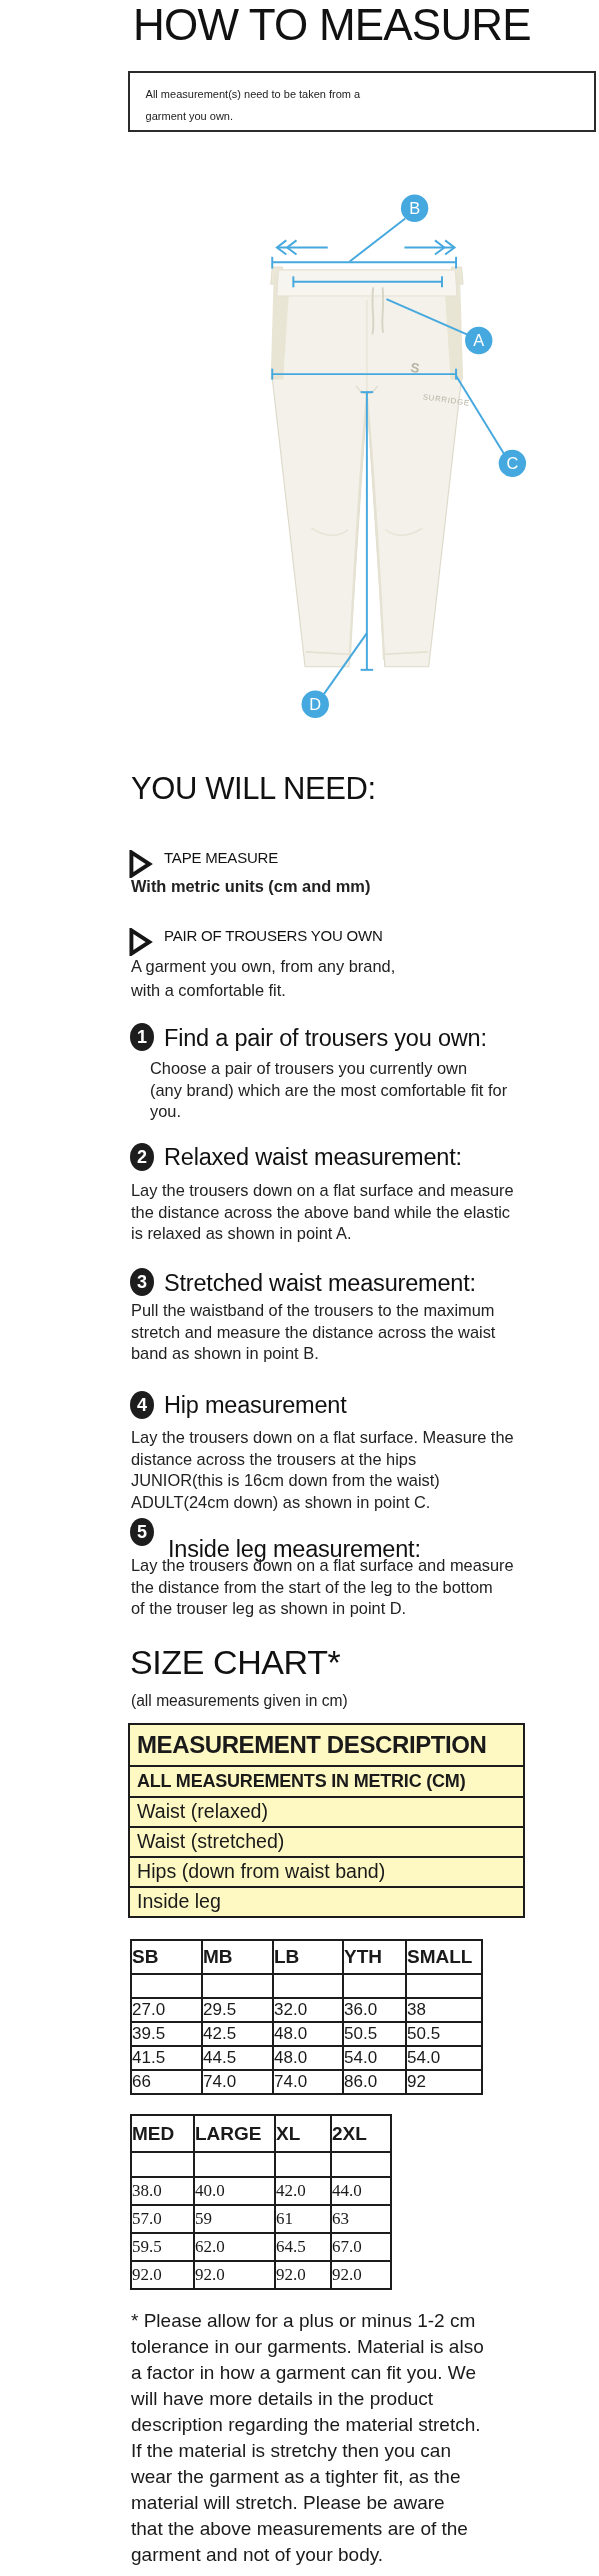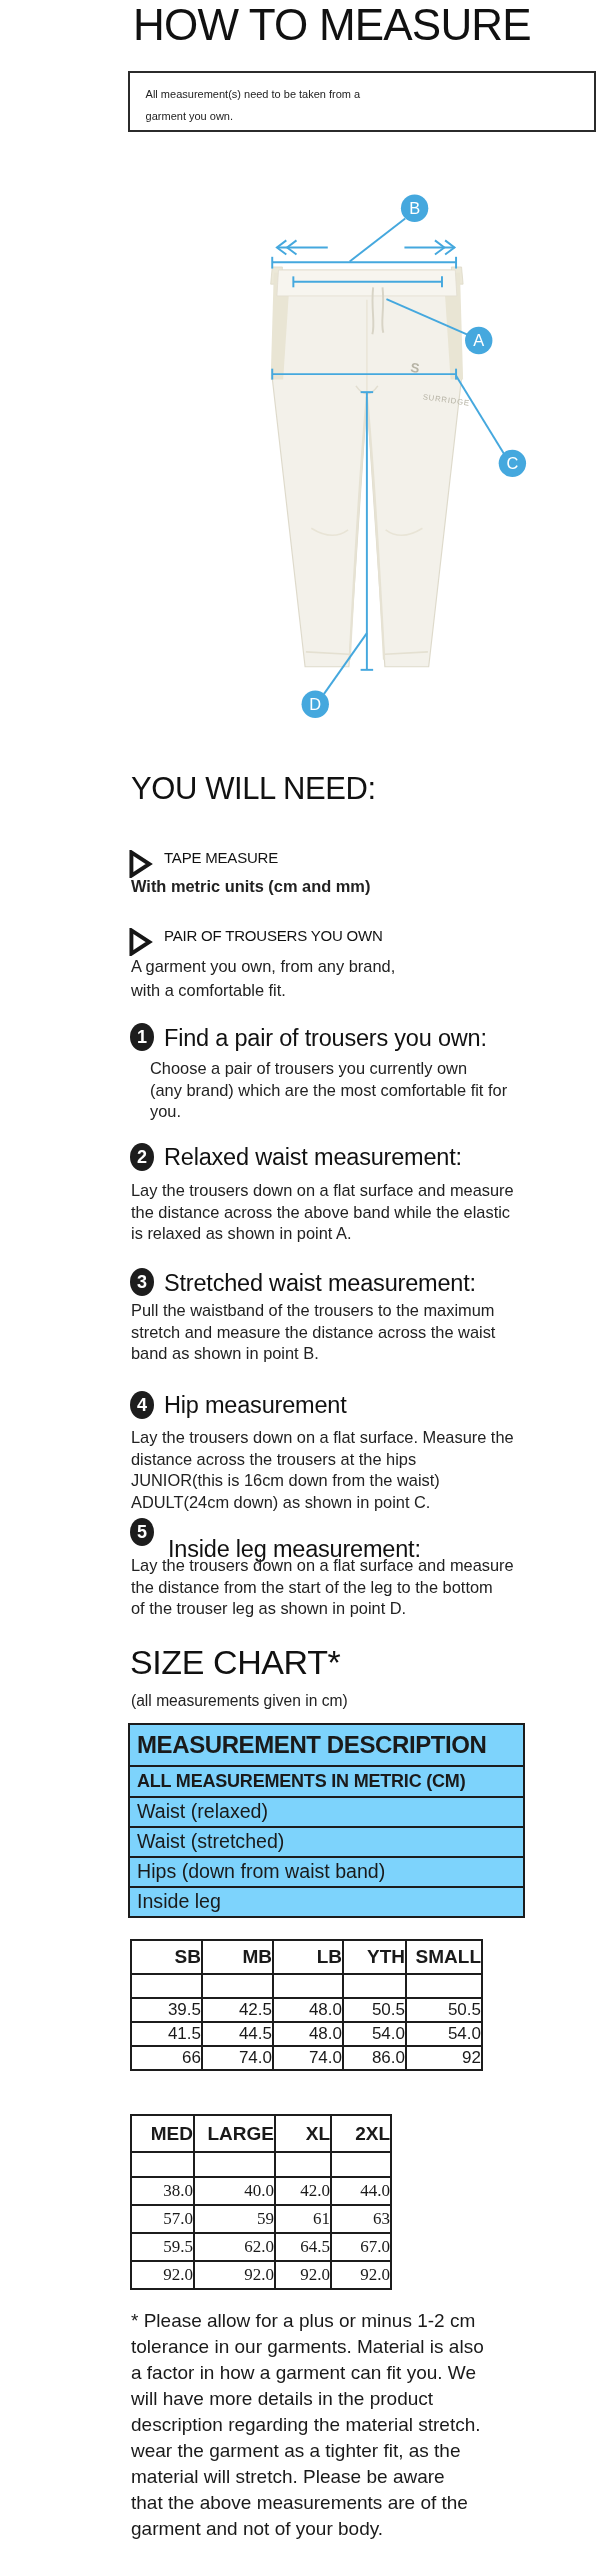--- a/index.html
+++ b/index.html
@@ -20,27 +20,27 @@
 
   .step-num { width:24px; height:28px; background:#1d1d1d; border-radius:50%;
               color:#fff; font-size:18px; font-weight:bold; text-align:center; line-height:28px; }
   .step-title { font-size:23.5px; letter-spacing:-0.2px; color:#111; white-space:nowrap; }
   .step-body { font-size:16.4px; line-height:21.5px; color:#222; white-space:nowrap; }
 
   .sub-note { font-size:16.4px; color:#222; white-space:nowrap; }
 
   table { border-collapse:collapse; }
   .desc-table { position:absolute; left:128px; top:1723px; width:397px; table-layout:fixed; }
-  .desc-table td { border:2.3px solid #1c1c1c; background:#7dd3fc; padding-left:7px; vertical-align:middle; }
+  .desc-table td { border:2.3px solid #1c1c1c; background:#fef9c3; padding-left:7px; vertical-align:middle; }
   .desc-table .dt-header { height:42px; font-size:24px; font-weight:bold; letter-spacing:-0.4px; }
   .desc-table .dt-sub { height:30.5px; font-size:18px; font-weight:bold; letter-spacing:-0.2px; }
   .desc-table .dt-row { height:30px; font-size:19.6px; }
 
   .size-table { position:absolute; table-layout:fixed; }
-  .size-table td { border:2px solid #1c1c1c; background:#fff; text-align:right; vertical-align:middle; }
+  .size-table td { border:2px solid #1c1c1c; background:#fff; text-align:left; vertical-align:middle; }
   .size-table .st-header td { height:34px; font-size:19px; font-weight:bold; }
   .size-table .st-empty td { height:23.5px; }
   .size-table .st-data td { height:24px; font-size:17px; }
   #size-table-2 .st-header td { height:37px; }
   #size-table-2 .st-empty td { height:25px; }
   #size-table-2 .st-data td { height:28px;font-family:Liberation Serif, serif; }
 
   .footnote { left:131px; top:2308px; font-size:19px; line-height:26px; color:#1a1a1a; white-space:nowrap; }
 
   svg text.pt-label { font-family:"Liberation Sans", sans-serif; font-size:21px; fill:#ffffff; }
@@ -238,20 +238,27 @@
       <td>SMALL</td>
     </tr>
     <tr class="st-empty">
       <td></td>
           <td></td>
           <td></td>
           <td></td>
           <td></td>
     </tr>
     <tr class="st-data">
+      <td>27.0</td>
+      <td>29.5</td>
+      <td>32.0</td>
+      <td>36.0</td>
+      <td>38</td>
+    </tr>
+    <tr class="st-data">
       <td>39.5</td>
       <td>42.5</td>
       <td>48.0</td>
       <td>50.5</td>
       <td>50.5</td>
     </tr>
     <tr class="st-data">
       <td>41.5</td>
       <td>44.5</td>
       <td>48.0</td>
@@ -314,20 +321,21 @@
     </tr>
   </tbody>
     </table>
 
   <div class="abs footnote">
     <div>* Please allow for a plus or minus 1-2 cm</div>
     <div>tolerance in our garments. Material is also</div>
     <div>a factor in how a garment can fit you. We</div>
     <div>will have more details in the product</div>
     <div>description regarding the material stretch.</div>
+    <div>If the material is stretchy then you can</div>
     <div>wear the garment as a tighter fit, as the</div>
     <div>material will stretch.  Please be aware</div>
     <div>that the above measurements are of the</div>
     <div>garment and not of your body.</div>
   </div>
 
 </div>
 
 
 </body></html>

